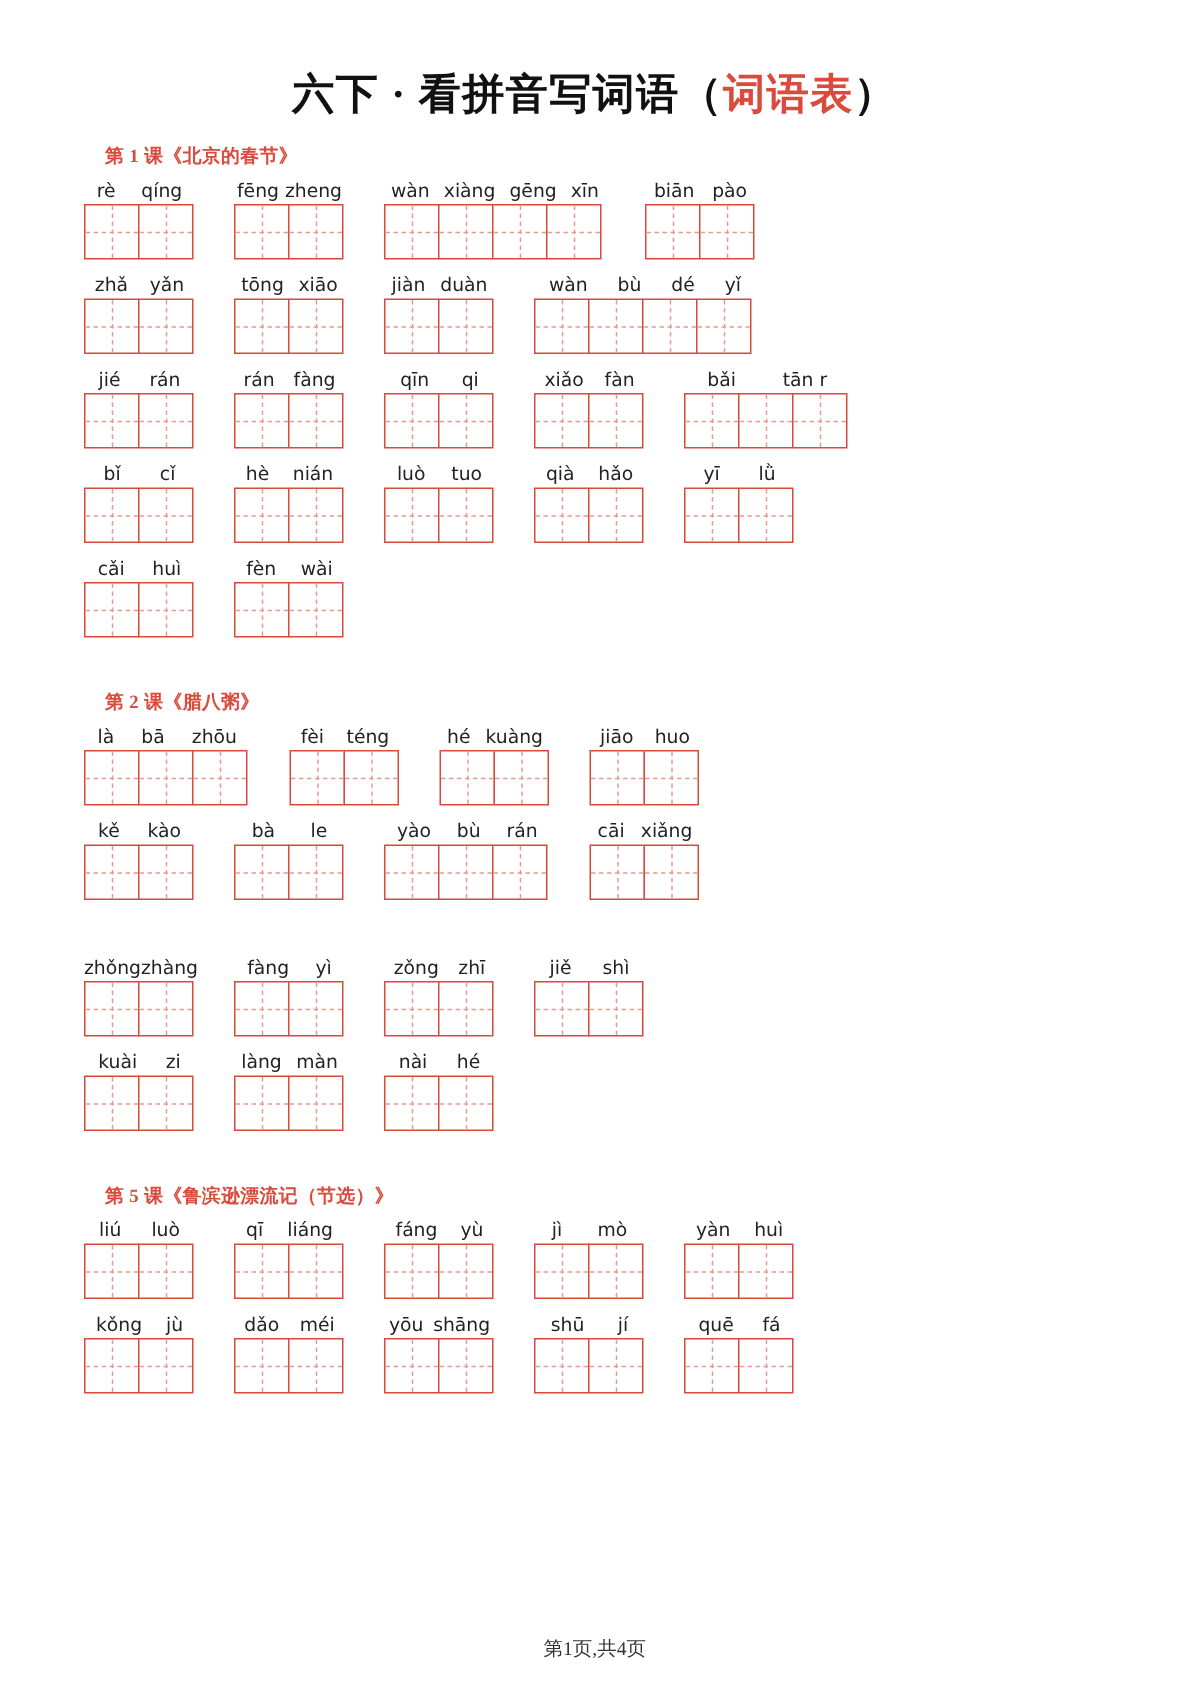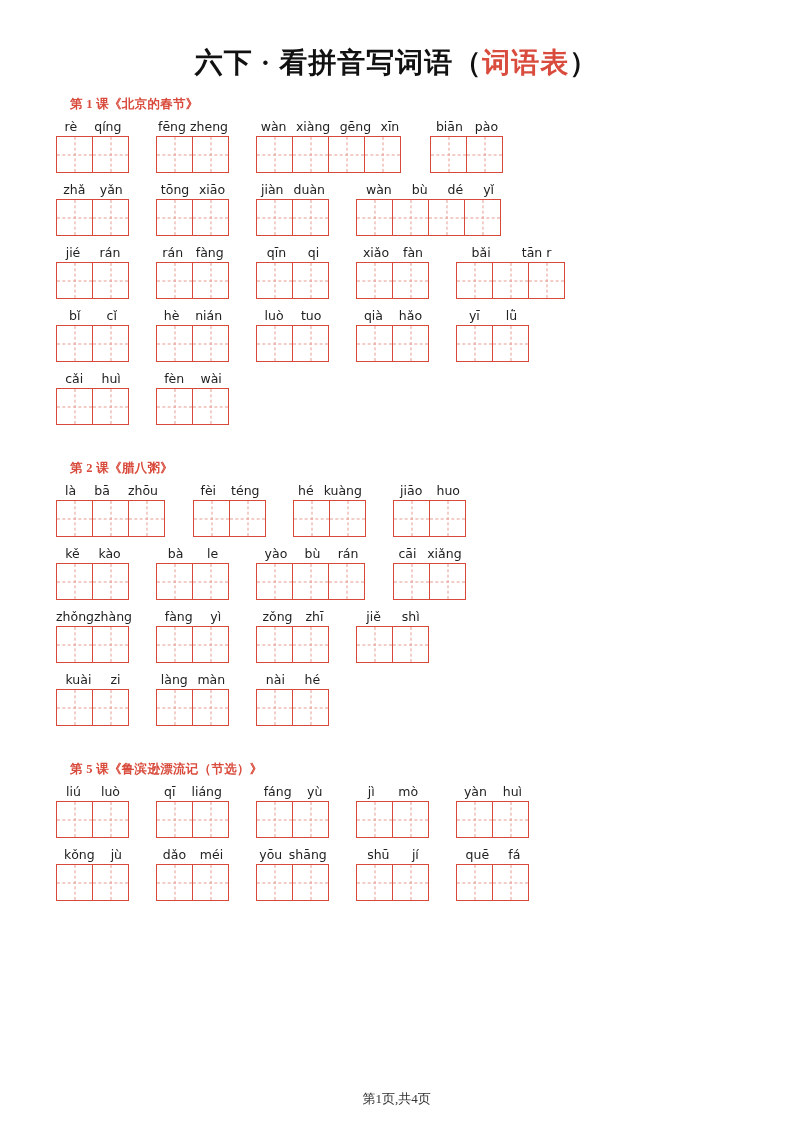--- a/index.html
+++ b/index.html
@@ -646,21 +646,21 @@
                 <div class="h"></div>
                 <div class="v"></div>
               </div>
               <div class="cell">
                 <div class="h"></div>
                 <div class="v"></div>
               </div>
             </div>
           </div>
           <div class="group g2">
-            <div class="pinyin" style="width: 74px;">
+            <div class="pinyin" style="width: 74px; margin-top: 28px;">
               <span>zǒng</span>
               <span>zhī</span>
             </div>
             <div class="boxes">
               <div class="cell">
                 <div class="h"></div>
                 <div class="v"></div>
               </div>
               <div class="cell">
                 <div class="h"></div>

